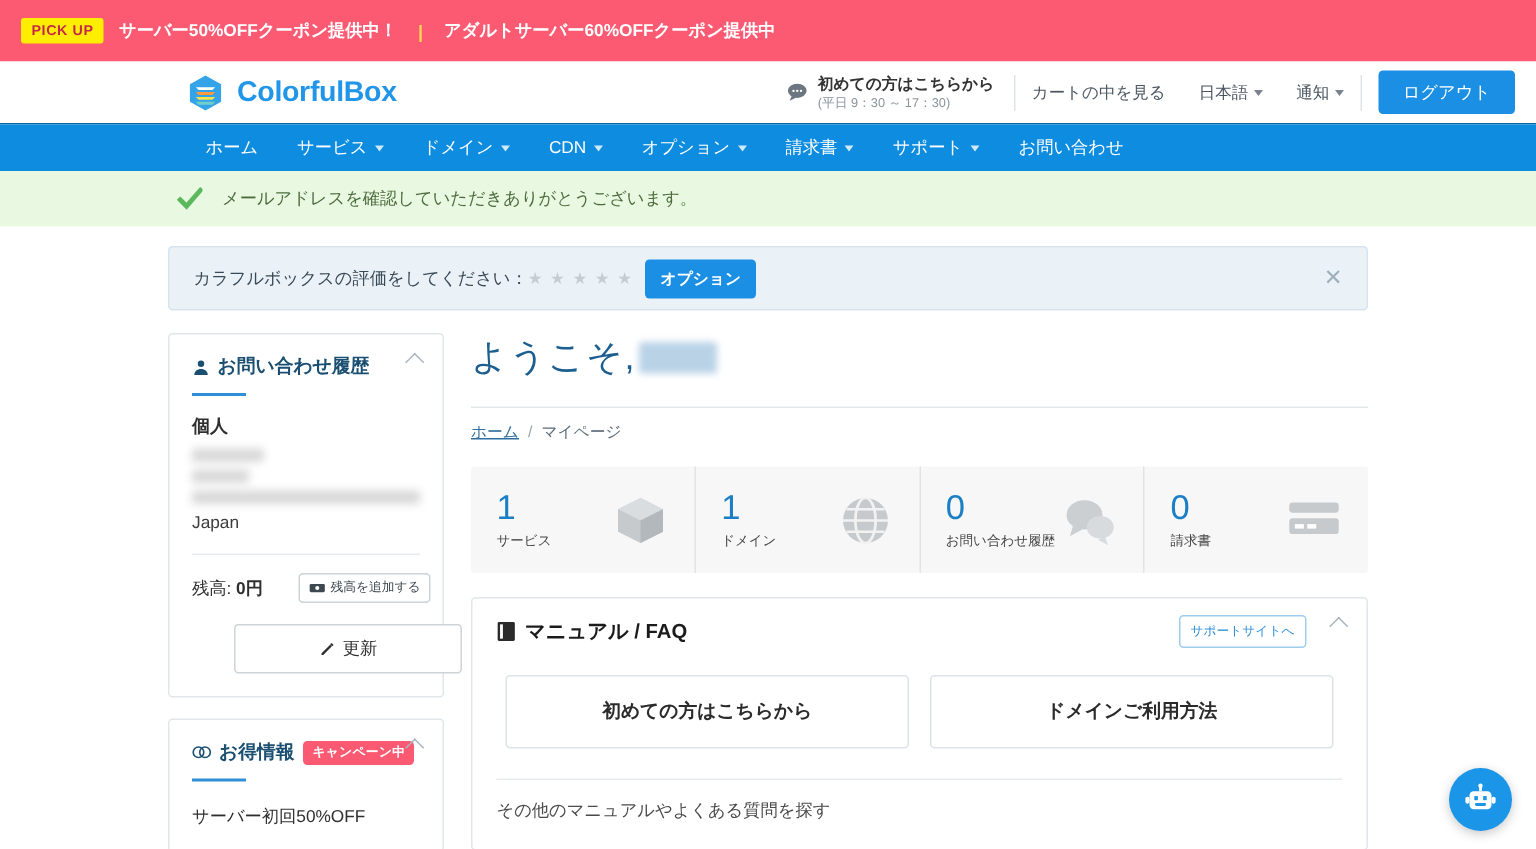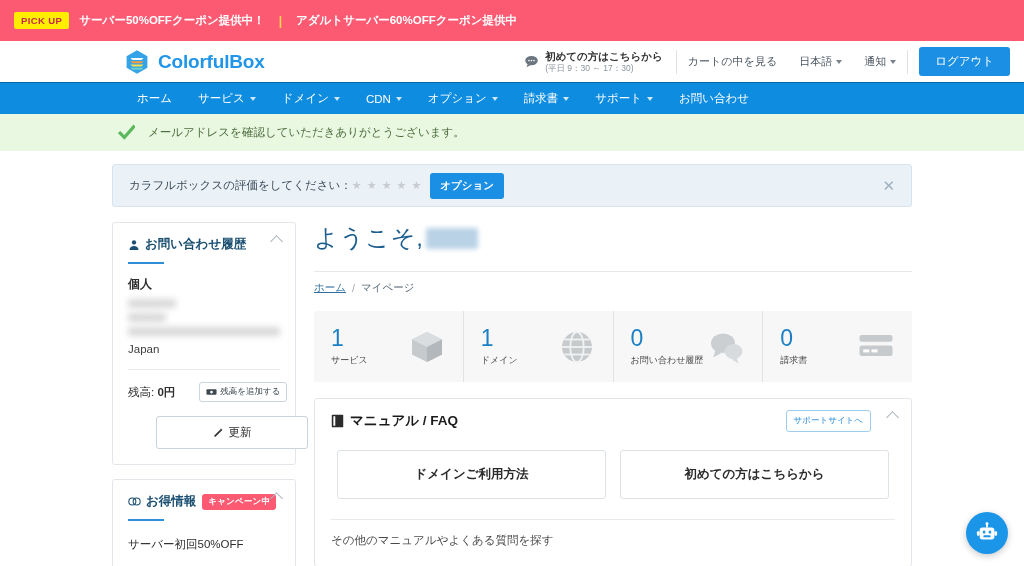--- a/index.html
+++ b/index.html
@@ -488,22 +488,22 @@
               <svg class="book-ico" viewBox="0 0 20 22">
                 <rect x="1" y="1" width="18" height="20" rx="1.5" fill="#2b2b2b"></rect>
                 <rect x="3.5" y="3.5" width="3" height="15" fill="#fff"></rect>
               </svg>
               <span>マニュアル / FAQ</span>
             </span>
             <button class="support-btn">サポートサイトへ</button>
             <i class="chev-up"></i>
           </div>
           <div class="manual-btns">
+            <button class="mbtn">初めての方はこちらから</button>
             <button class="mbtn">ドメインご利用方法</button>
-            <button class="mbtn">初めての方はこちらから</button>
           </div>
           <div class="manual-hr"></div>
           <div class="manual-sub">その他のマニュアルやよくある質問を探す</div>
         </div>
 
       </div>
     </div>
   </div>
 
   <div class="fab">

